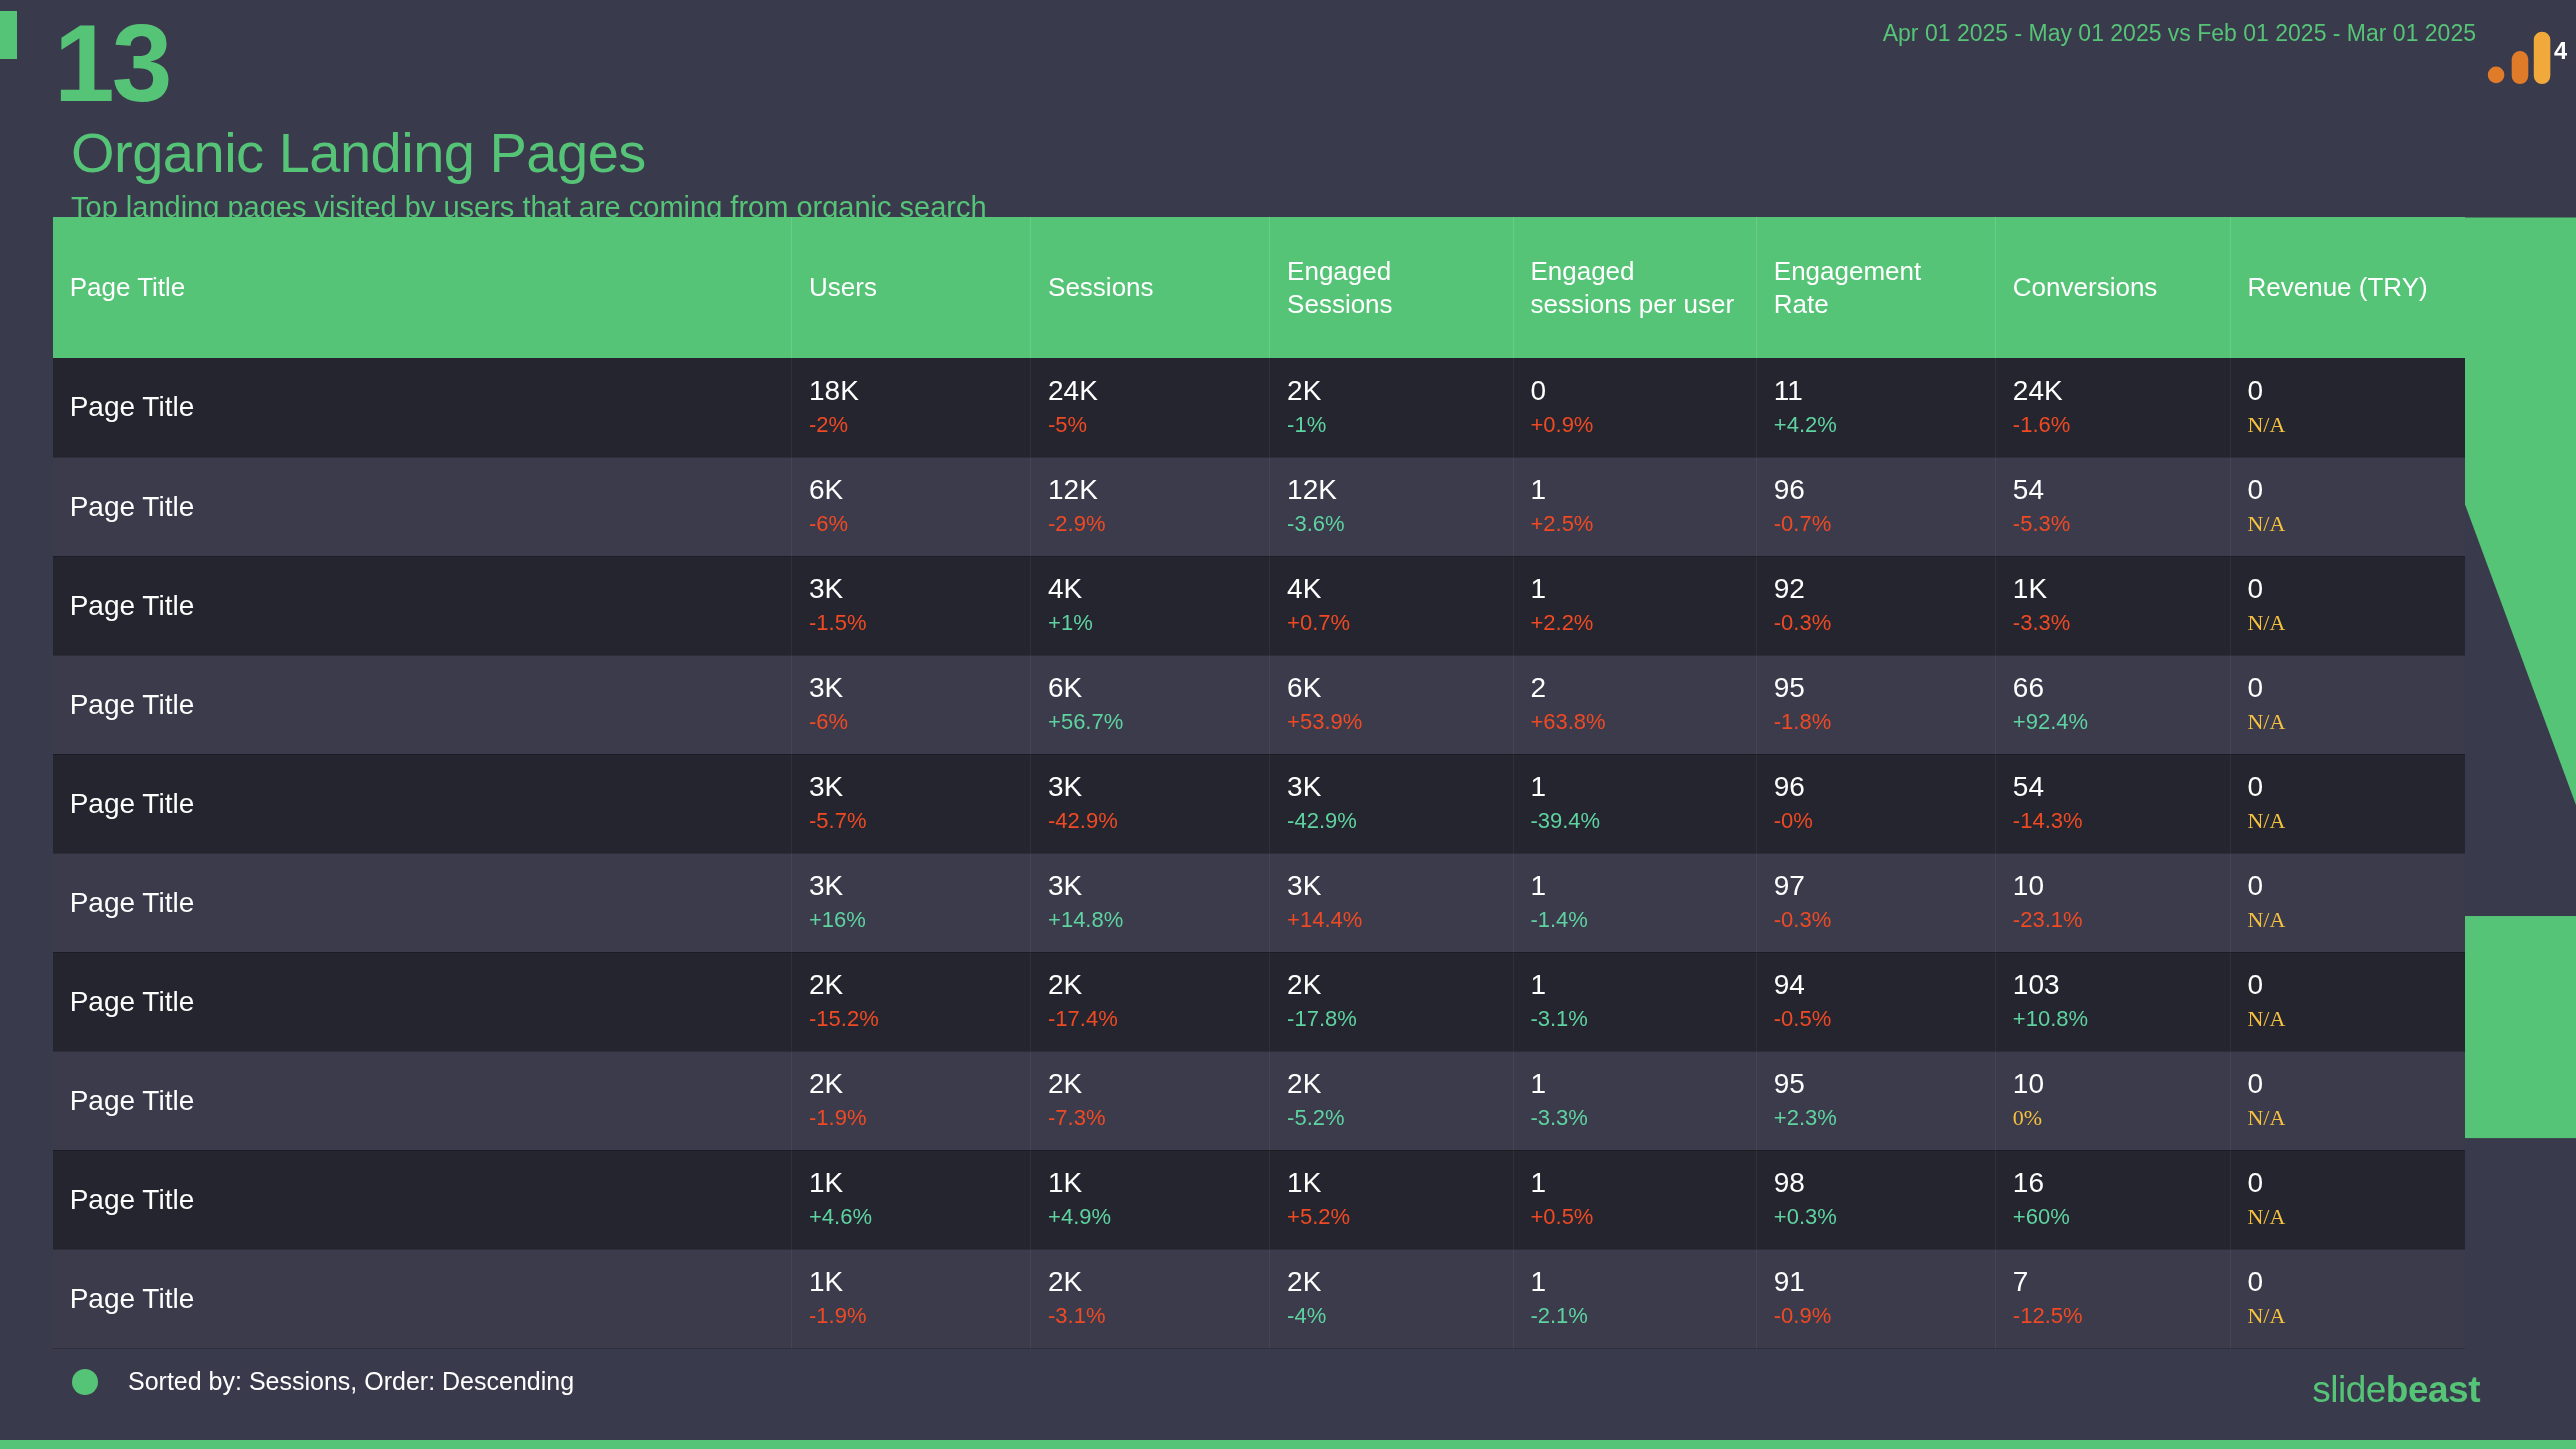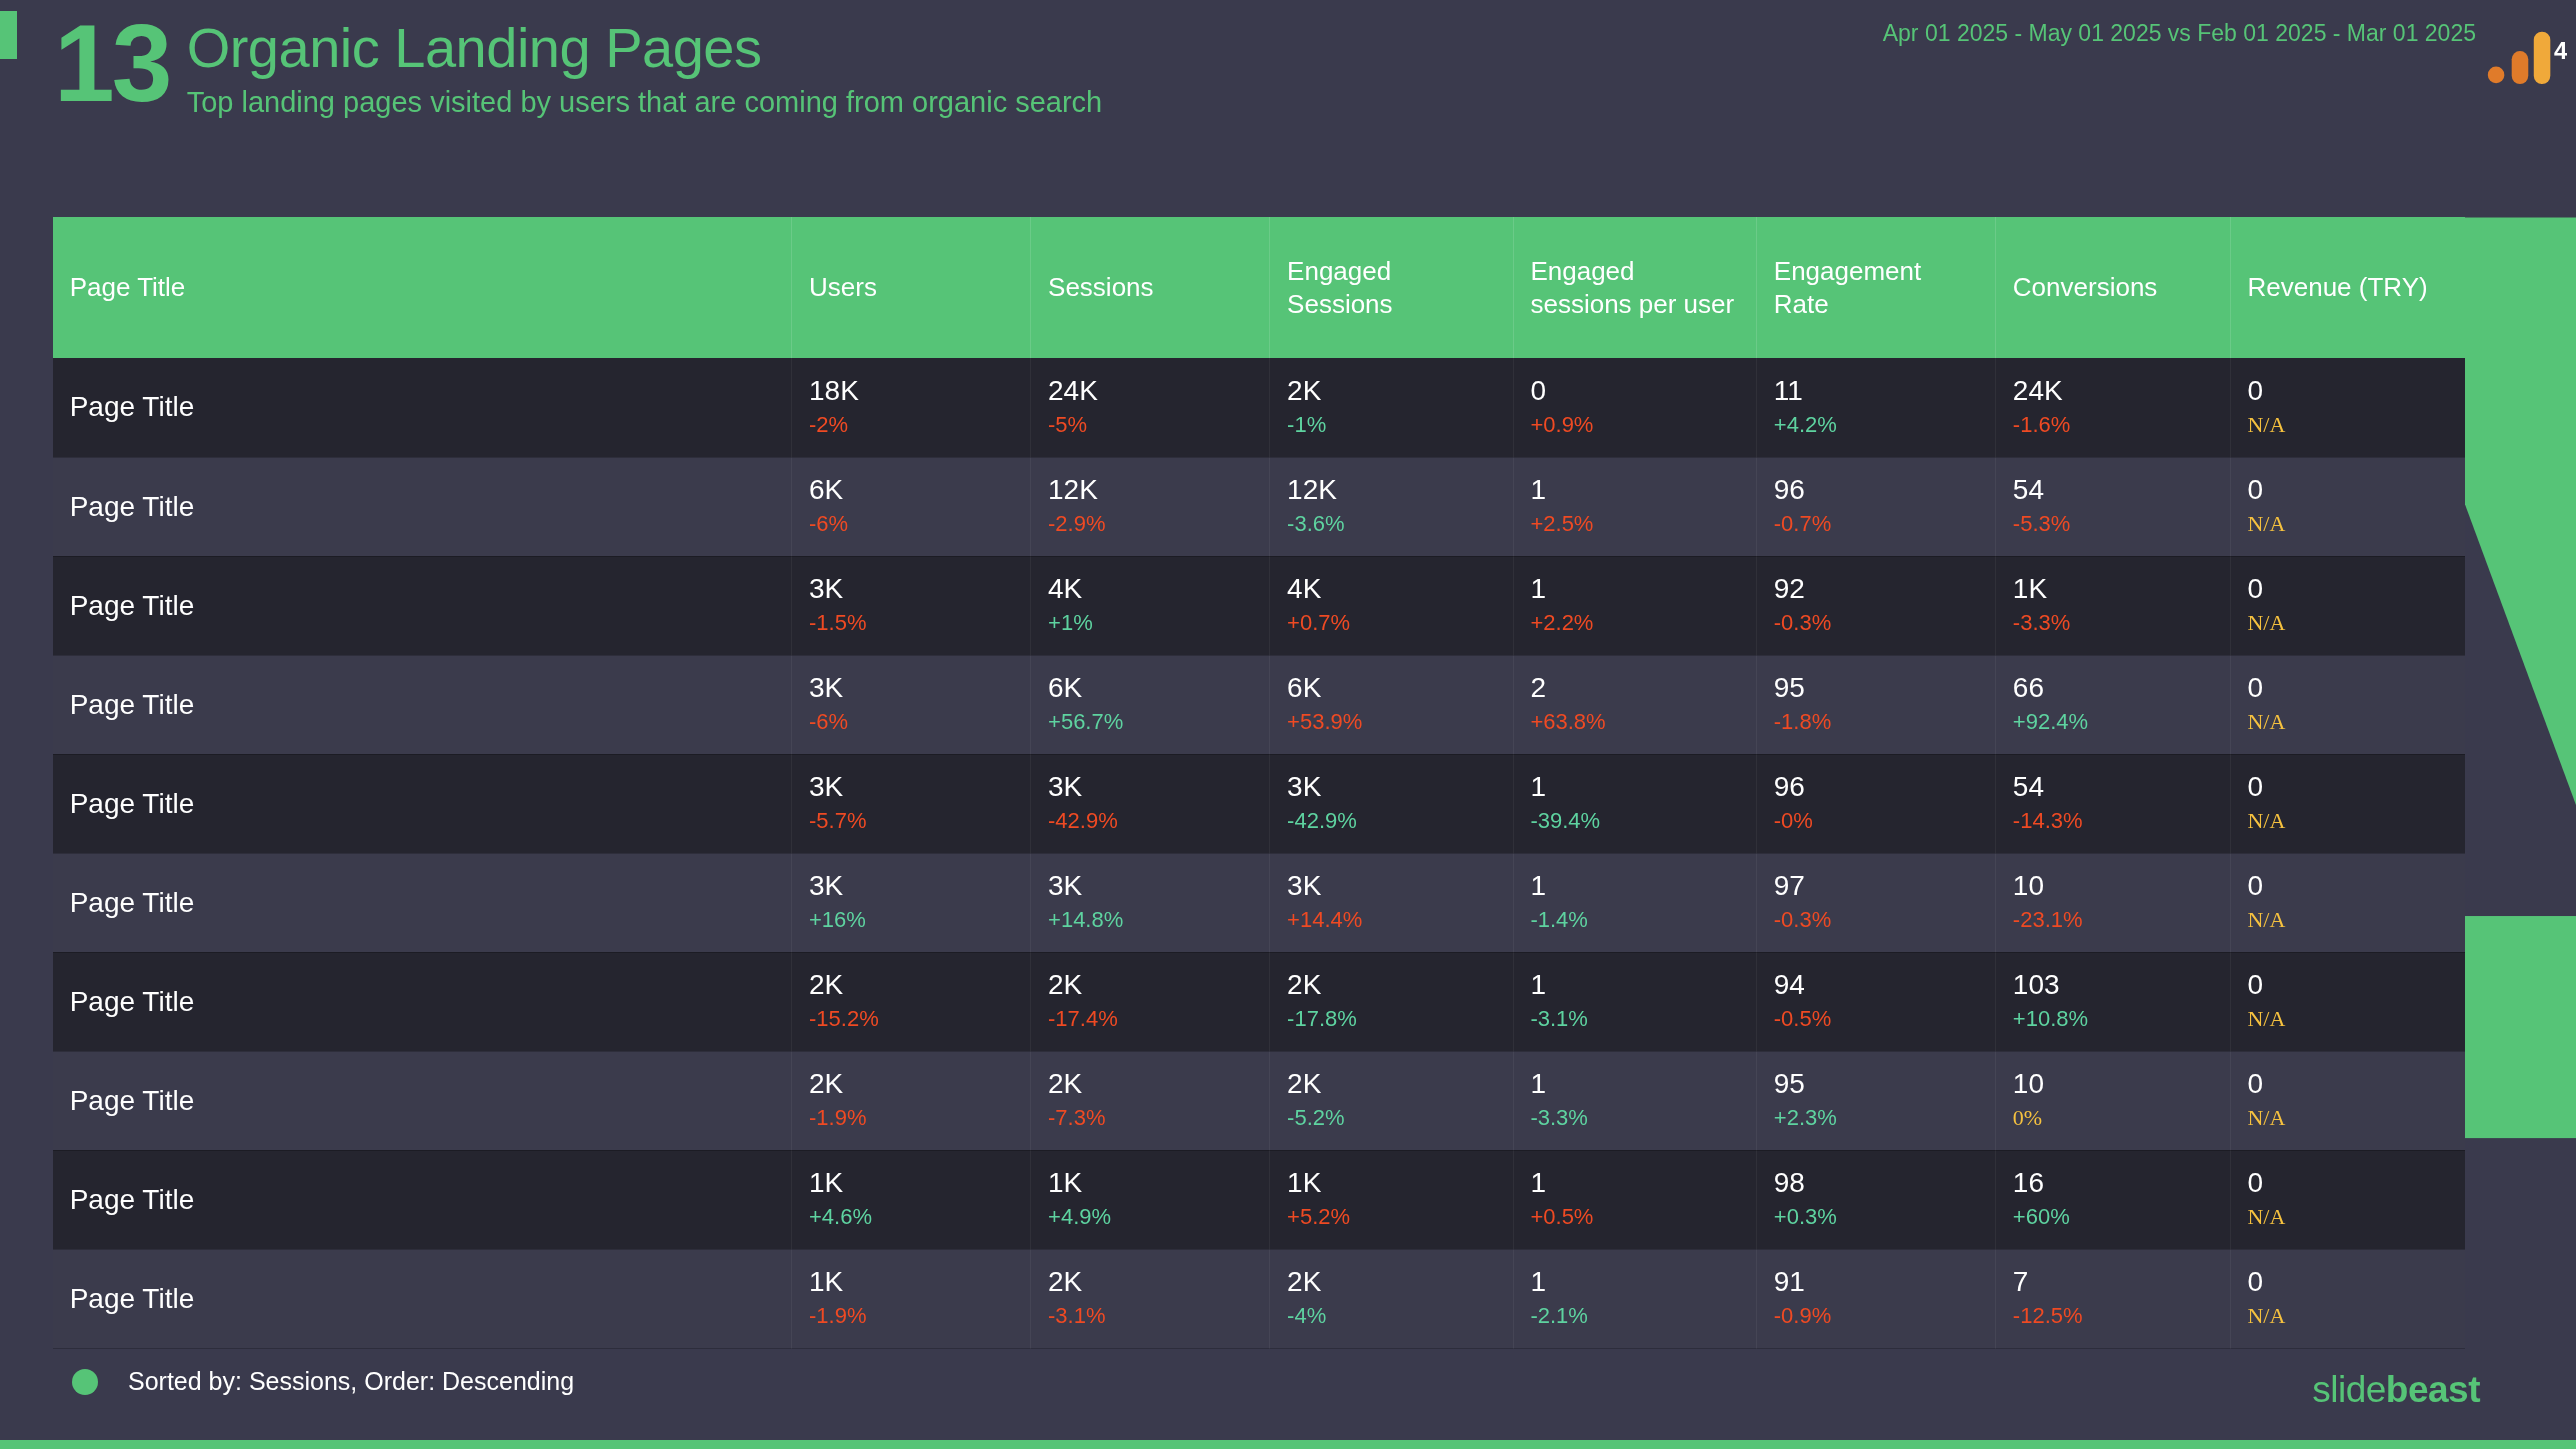--- a/index.html
+++ b/index.html
@@ -17,21 +17,21 @@
     position:absolute; left:0; top:11px; width:16.7px; height:48px;
     background:#56c477;
   }
   .deco-bottom-strip {
     position:absolute; left:0; bottom:0; width:100%; height:9.3px;
     background:#56c477;
   }
 
   
   .header { position:absolute; left:0; top:0; width:100%; height:190px; z-index:5; }
-  .hdr-left { position:absolute; left:54px; top:13px; display:flex; align-items:flex-start; }
+  .hdr-left { position:absolute; left:54px; top:13px; display:flex; align-items:flex-start;flex-direction:column; }
   .big-num {
     font-size:109px; line-height:1; font-weight:bold; color:#56c477;
     letter-spacing:-2.8px; margin-top:-3.7px;
   }
   .hdr-titles { margin-left:17px; margin-top:5.6px; }
   .hdr-title { font-size:56px; line-height:1.05; color:#56c477; font-weight:400; letter-spacing:-0.5px; }
   .hdr-sub { font-size:29px; line-height:1.2; color:#56c477; margin-top:7.4px; font-weight:400; }
 
   .hdr-right { position:absolute; right:100px; top:16.7px; text-align:right; }
   .hdr-right div { font-size:23px; line-height:1.45; color:#56c477; }

